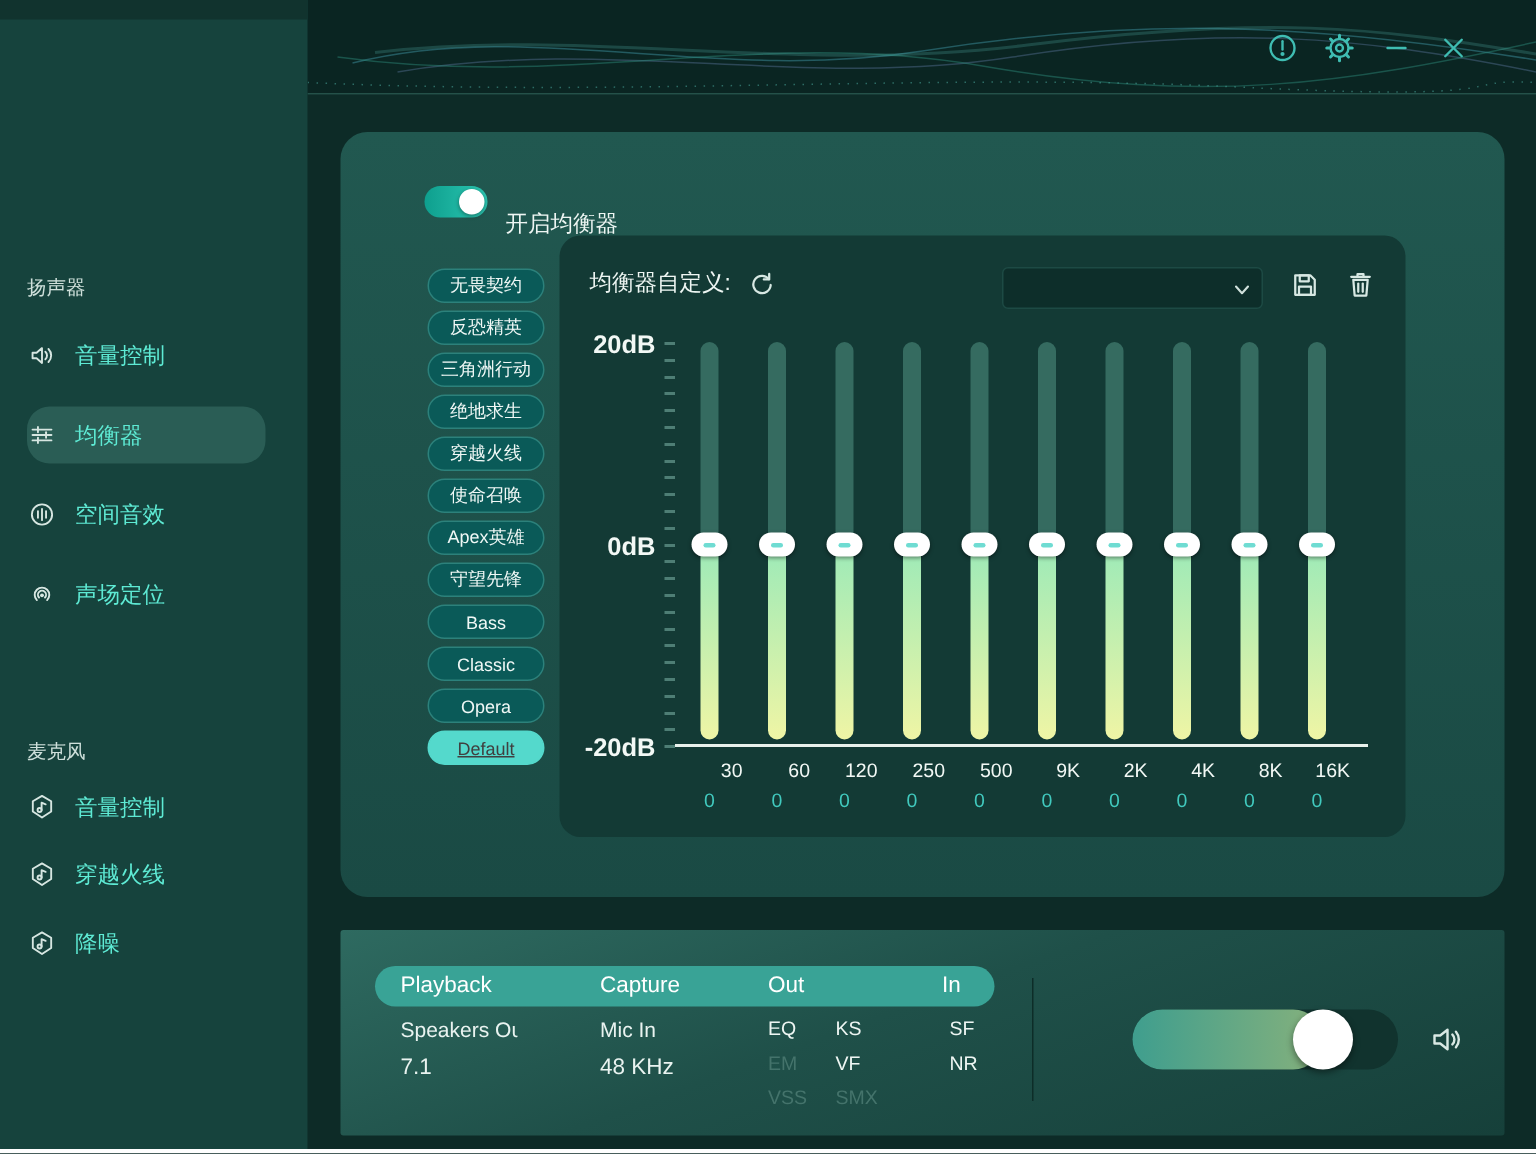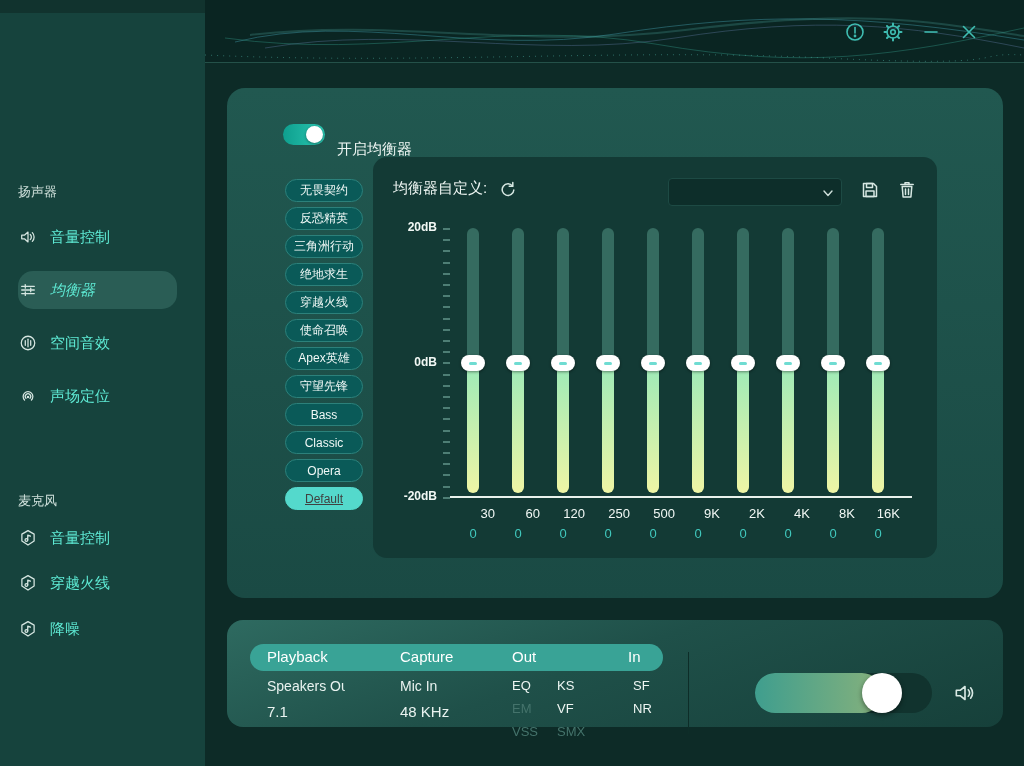--- a/index.html
+++ b/index.html
@@ -22,21 +22,21 @@
 
   
   .sidebar { position:absolute; left:0; top:0; width:205px; height:766px; background:#16433d; }
   .sidebar-top-strip { position:absolute; left:0; top:0; width:205px; height:13px; background:#11332e; }
   .logo { position:absolute; left:14px; top:52px; }
   .side-section-label { position:absolute; left:18px; font-size:13px; color:#cfe0db; }
   .side-item { position:absolute; left:0; width:205px; height:38px; display:flex; align-items:center; cursor:pointer; }
   .side-item .s-icon { position:absolute; left:19px; width:18px; height:18px; color:#d6e6e1; }
   .side-item .s-icon svg { stroke:#d6e6e1; fill:none; stroke-width:1.4; stroke-linecap:round; stroke-linejoin:round; }
   .side-item .s-label { position:absolute; left:50px; font-size:15px; color:#5eead4; }
-  .side-item.selected { left:18px; width:159px; background:#2a5d55; border-radius:15px;font-style:italic; }
+  .side-item.selected { left:18px; width:159px; background:#2a5d55; border-radius:15px; }
   .side-item.selected .s-icon { left:1px; }
   .side-item.selected .s-label { left:32px; }
 
   
   .eq-panel { position:absolute; left:227px; top:88px; width:776px; height:510px; border-radius:18px;
     background:linear-gradient(180deg,#215850 0%, #1a4a44 100%); }
   .toggle { position:absolute; left:56px; top:36px; width:42px; height:21px; border-radius:11px;
     background:linear-gradient(90deg,#0e9f8e,#2cc7b2); cursor:pointer; }
   .toggle .t-knob { position:absolute; right:2px; top:2px; width:17px; height:17px; border-radius:50%;
     background:#ffffff; box-shadow:0 1px 3px rgba(0,0,0,.4); }
@@ -55,39 +55,39 @@
     background:transparent; border:none; }
   .icon-plain svg { stroke:#d7e8e3; fill:none; stroke-width:1.5; stroke-linecap:round; stroke-linejoin:round; }
   .refresh-btn { left:125px; top:23px; }
   .save-btn   { left:487px; top:23px; }
   .trash-btn  { left:524px; top:23px; }
   .dropdown { position:absolute; left:295px; top:21px; width:174px; height:28px; background:#0d2e2a;
     border:1px solid #1d4a44; border-radius:4px; cursor:pointer; }
   .dropdown .dd-value { position:absolute; left:10px; top:6px; font-size:13px; color:#cfe0db; }
   .dropdown .dd-chevron { position:absolute; right:7px; top:8px; }
 
-  .scale-label { position:absolute; width:52px; text-align:right; font-size:12px; font-weight:bold; color:#f2f8f5; }
+  .scale-label { position:absolute; width:52px; text-align:right; font-size:17px; font-weight:bold; color:#f2f8f5; }
   .ticks { position:absolute; left:70px; top:71px; width:7px; height:272px;
     background:repeating-linear-gradient(180deg,#4e7e75 0 2px, transparent 2px 11.2px); }
   .baseline { position:absolute; left:77px; top:339px; width:462px; height:2px; background:#e9f1ec; }
 
   .band { position:absolute; top:71px; width:44px; height:320px; }
   .band .tr-top { position:absolute; left:16px; top:0; width:12px; height:135px;
     background:#356b60; border-radius:6px 6px 0 0; }
   .band .tr-bottom { position:absolute; left:16px; top:135px; width:12px; height:130px;
     background:linear-gradient(180deg,#9ceab8 0%,#eff5a5 100%); border-radius:0 0 6px 6px; }
   .band .b-knob { position:absolute; left:10px; width:24px; height:16px; border-radius:8px;
     background:#ffffff; box-shadow:0 1px 3px rgba(0,0,0,.45); cursor:grab; }
   .band .b-knob::after { content:""; position:absolute; left:8px; top:6.5px; width:8px; height:3px;
     border-radius:2px; background:#6fdcd2; }
   .band .b-freq { position:absolute; left:0; top:278px; width:44px; text-align:right; font-size:13px; color:#f2f8f5; }
   .band .b-val  { position:absolute; left:0; top:298px; width:44px; text-align:center; font-size:13px; color:#41c9be; }
 
   
-  .status-panel { position:absolute; left:227px; top:620px; width:776px; height:107px; border-radius:16px;
+  .status-panel { position:absolute; left:227px; top:620px; width:776px; height:137px; border-radius:2px;
     background:linear-gradient(160deg,#2e6a60 0%, #1f5049 45%, #16403a 100%); }
   .pill-header { position:absolute; left:23px; top:24px; width:413px; height:27px; border-radius:14px;
     background:#39a396; }
   .pill-header span { position:absolute; top:4px; font-size:15px; color:#ffffff; }
   .tab-playback { left:17px; } .tab-capture { left:150px; } .tab-out { left:262px; } .tab-in { left:378px; }
 
   .st-text { position:absolute; font-size:14px; color:#e9f3f0; white-space:nowrap; }
   .clip { width:78px; overflow:hidden; }
   .flag { position:absolute; font-size:13px; color:#eef6f3; }
   .flag.dim { color:#44736b; }

